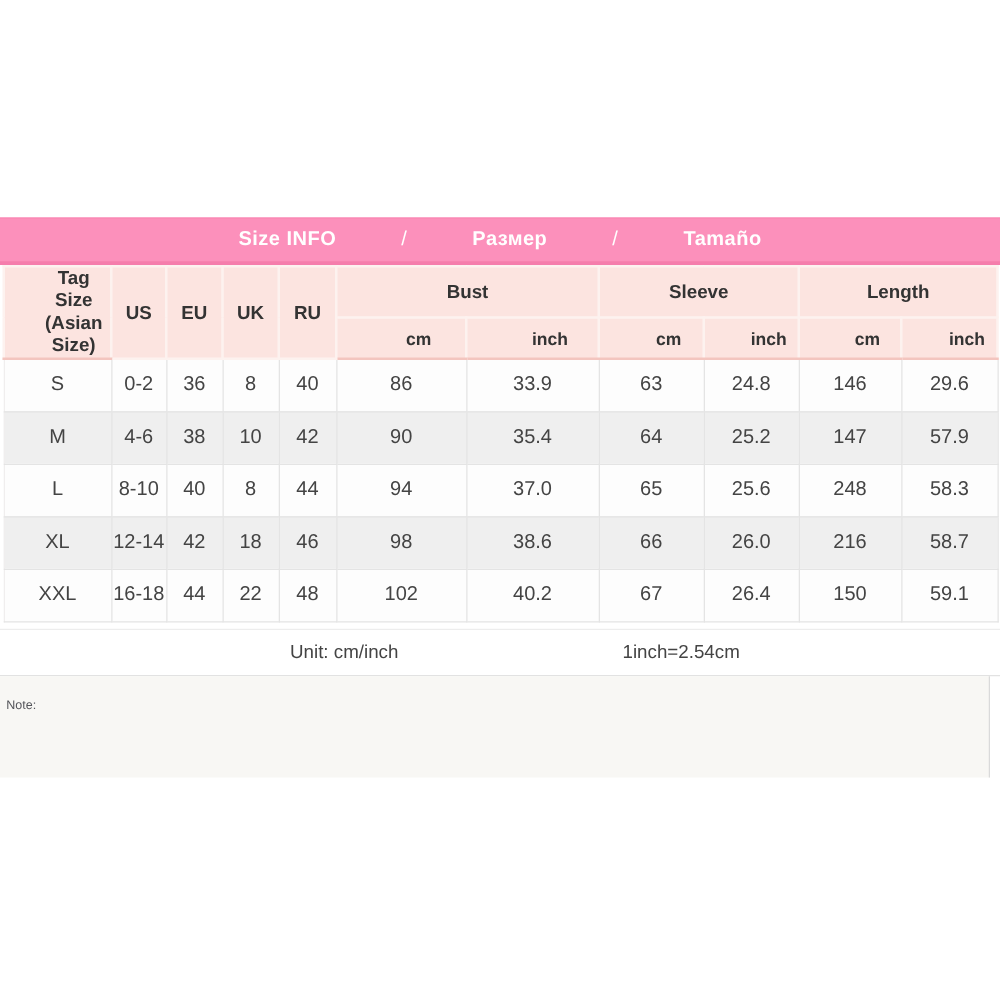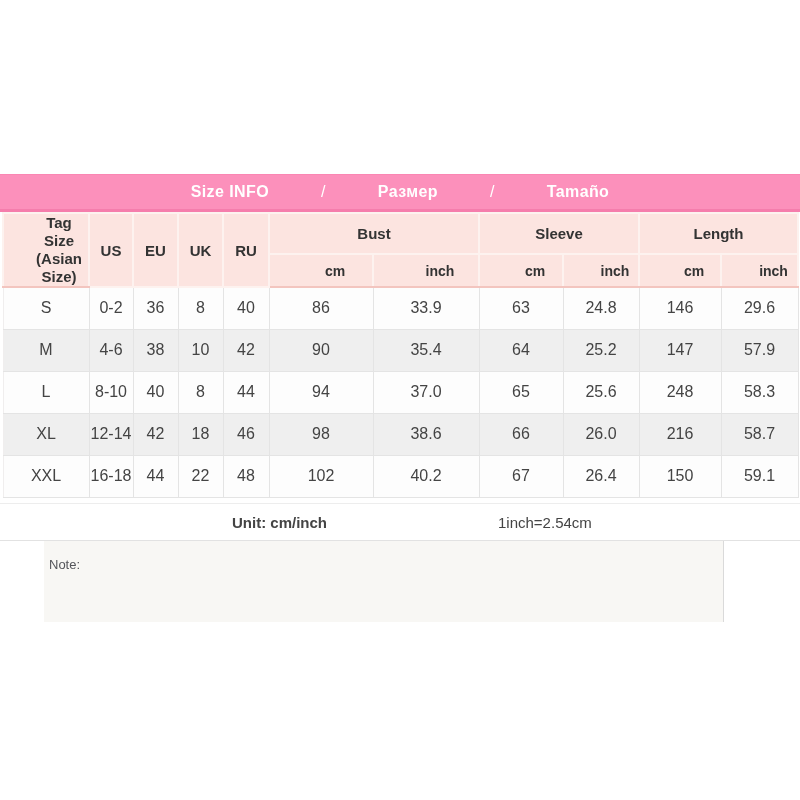--- a/index.html
+++ b/index.html
@@ -40,29 +40,29 @@
   .size-table tbody tr:nth-child(even) td { background: #efefef; border-top: 1px solid #e9e9e9; }
   .size-table tbody td:first-child { border-left: 1px solid #f0eeee; }
   .size-table tbody td:last-child { border-right: 1px solid #e4e4e4; }
 
   
   .unit-row {
     position: absolute; top: 503px; left: 0; width: 800px; height: 38px;
     background: #ffffff; border-top: 1px solid #ededed; border-bottom: 1px solid #e2e2e2;
     font-size: 15px; color: #444444;
   }
-  .unit-row .unit-label { position: absolute; left: 232px; top: 50%; transform: translateY(-50%); font-weight: bold; }
+  .unit-row .unit-label { position: absolute; left: 232px; top: 50%; transform: translateY(-50%); }
   .unit-row .conversion { position: absolute; left: 470px; top: 50%; transform: translateY(-50%); margin-left: 28px; }
 
   
   .note {
-    position: absolute; top: 541px; left: 0; width: 680px; height: 81px;
+    position: absolute; top: 541px; left: 0; width: 792px; height: 81px;
     background: #f8f7f4; border-right: 1px solid #dadada;
     padding: 13px 6px 0 5px;
-    font-size: 13px; color: #54555a; line-height: 21px; margin-left: 44px;
+    font-size: 10px; color: #54555a; line-height: 21px;
   }
   .note .note-body { max-width: 782px; }
 </style>
 </head>
 <body>
 
 <div class="page">
 
   <div class="banner">
     <span>Size INFO</span>

